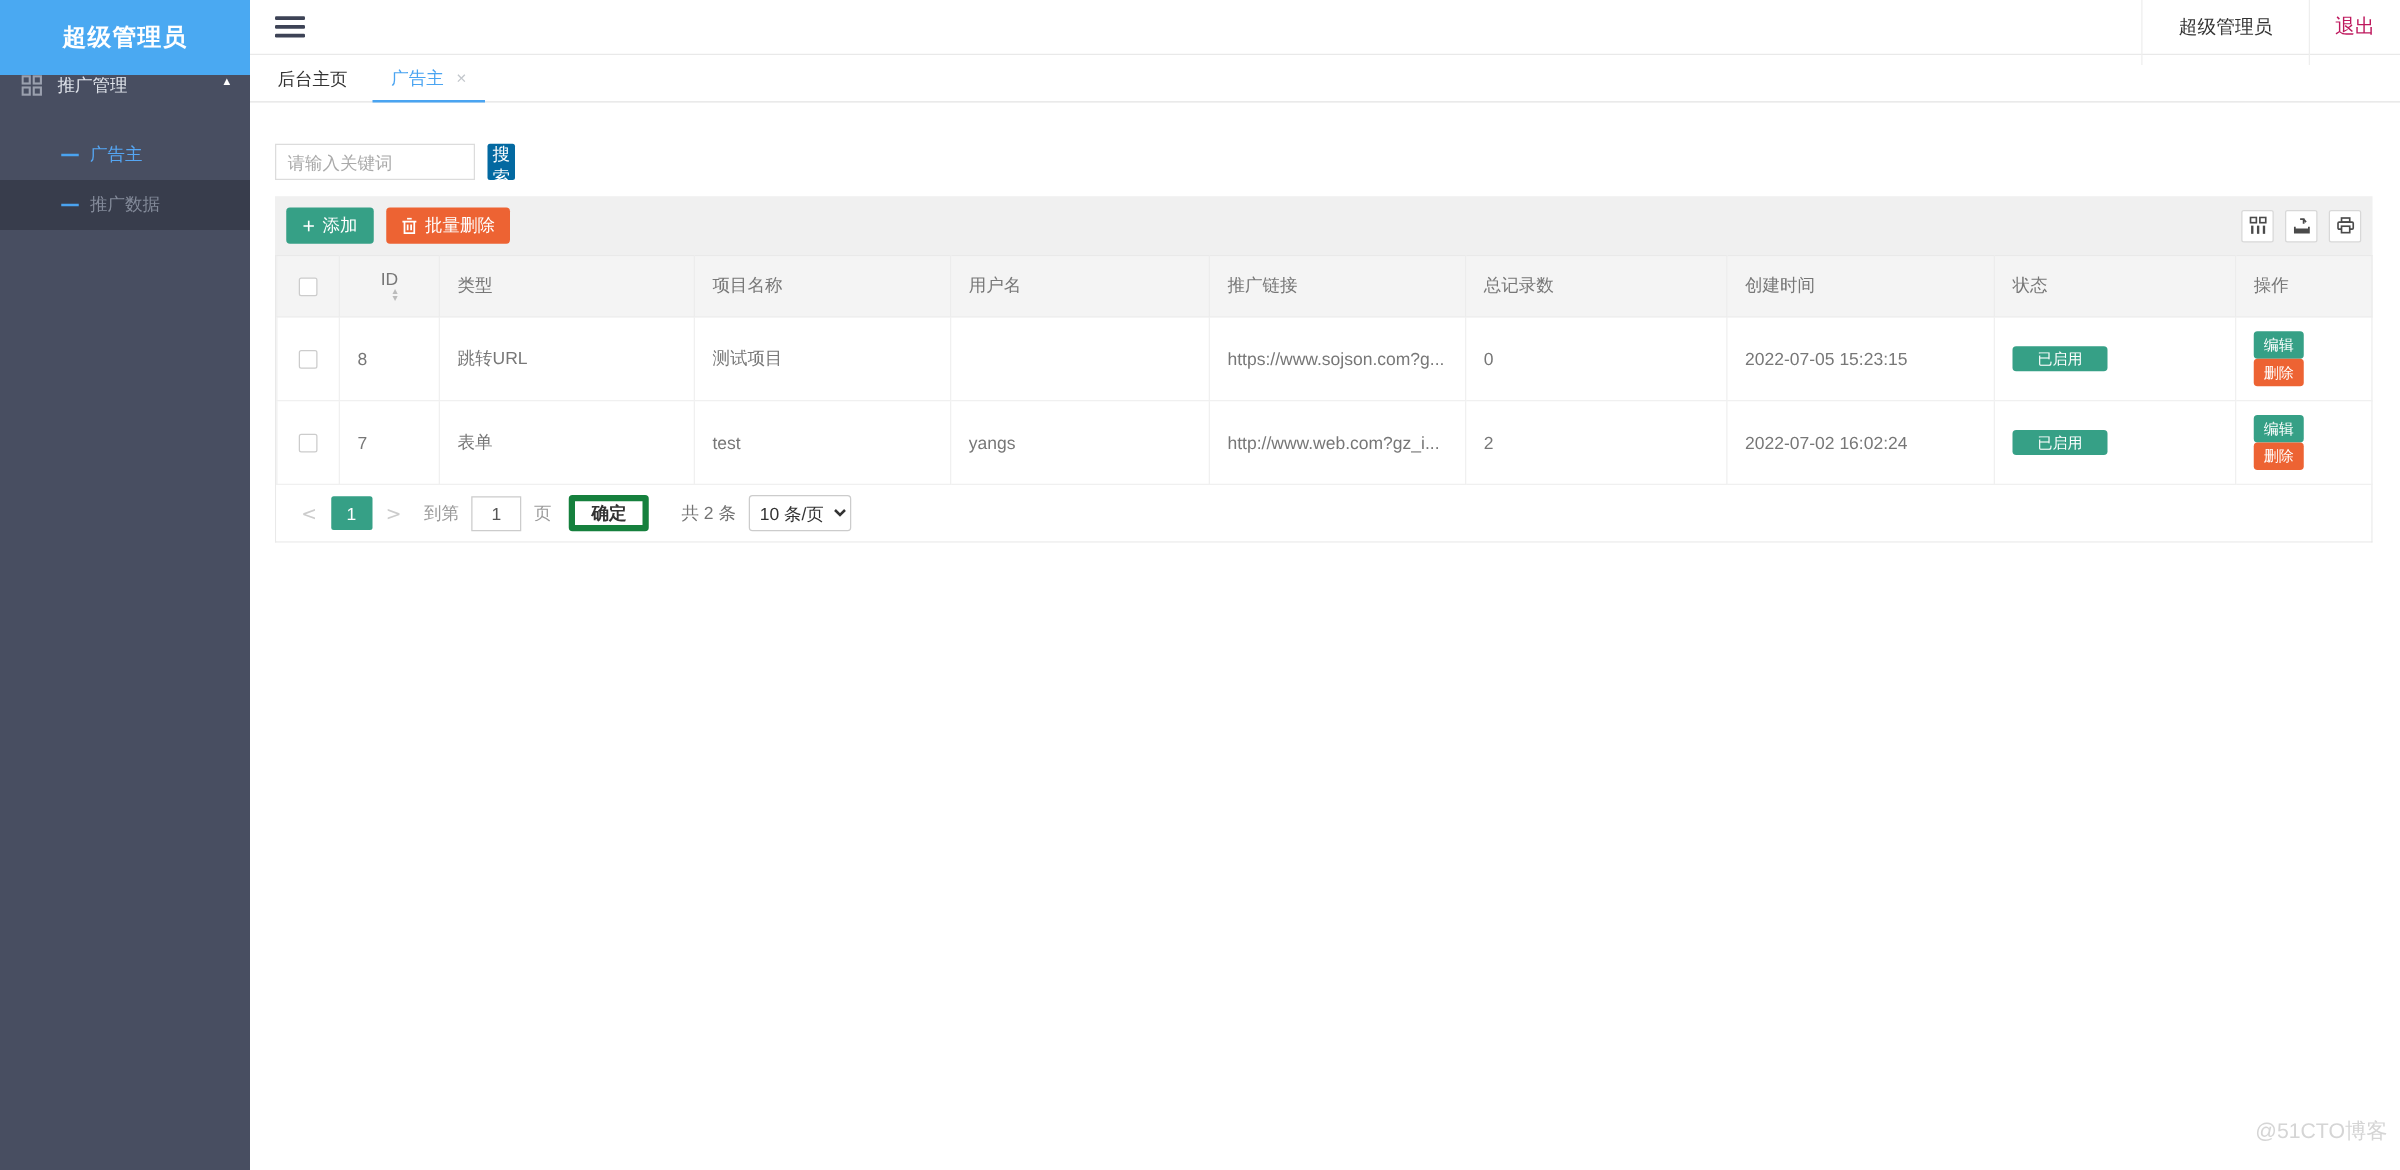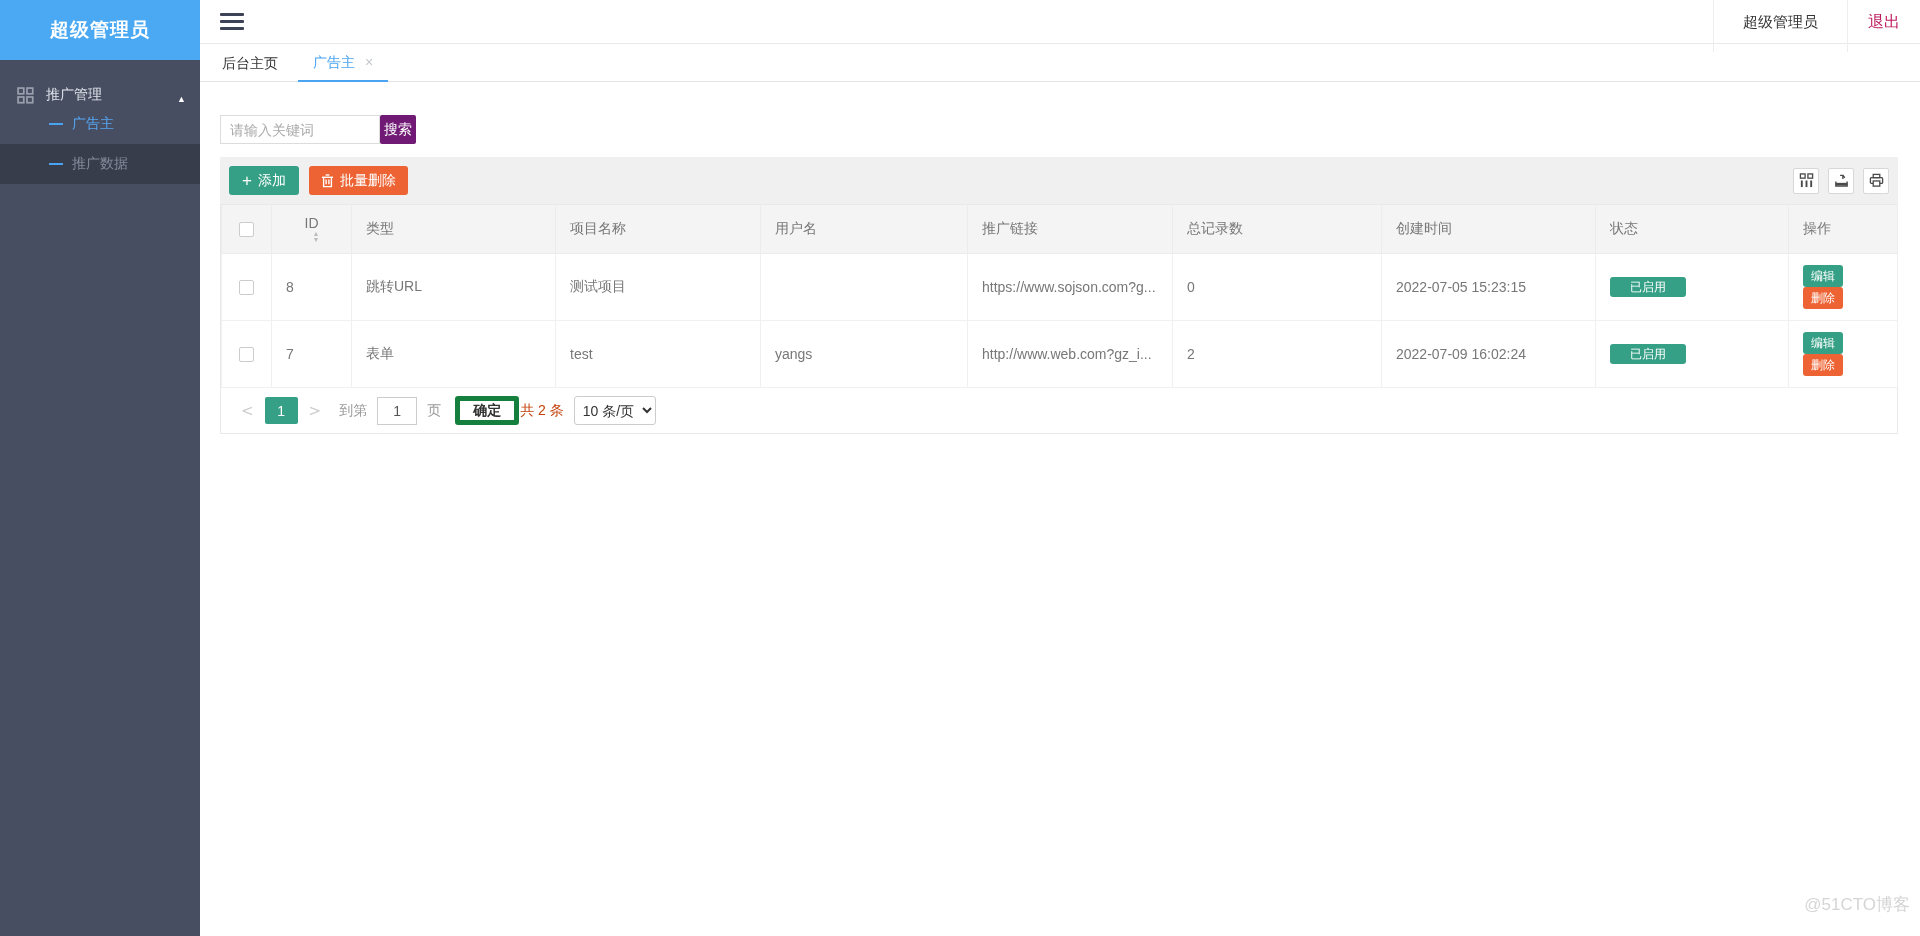--- a/index.html
+++ b/index.html
@@ -13,21 +13,21 @@
   .sidebar {
     position: absolute; left: 0; top: 0; width: 200px; height: 936px;
     background: #484e61;
   }
   .brand {
     height: 60px; background: #4aa9f2; color: #fff;
     font-size: 19px; font-weight: bold; letter-spacing: 1px;
     display: flex; align-items: center; justify-content: center;
   }
   .menu-item {
-    height: 44px; display: flex; align-items: flex-end;
+    height: 44px; display: flex; align-items: flex-start;
     padding: 0 14px 0 17px; color: #dfe3ea; font-size: 14px; cursor: pointer;
   }
   .menu-item .grid-ico { margin-right: 12px; display: inline-flex; }
   .menu-item .caret { margin-left: auto; font-size: 9px; color: #ffffff; }
   .sub-item {
     height: 40px; display: flex; align-items: center;
     padding-left: 49px; font-size: 14px; cursor: pointer;
   }
   .sub-item .dash { width: 14px; height: 2px; background: #4aa3f0; margin-right: 9px; }
   .sub-item.active { color: #55a6f3; }
@@ -64,21 +64,21 @@
   .content { padding: 33px 22px 0 20px; }
   .search-row { display: flex; margin-bottom: 13px; }
   .search-input {
     width: 160px; height: 29px; border: 1px solid #dcdcdc; padding: 0 9px;
     font-size: 14px; color: #555; outline: none;
     font-family: "Liberation Sans", "DejaVu Sans", sans-serif;
   }
   .search-input::placeholder { color: #aaa; }
   .btn { border: none; cursor: pointer; font-family: "Liberation Sans", "DejaVu Sans", sans-serif; }
   .btn-search {
-    width: 36px; height: 29px; background: #701a75; color: #fff;
+    margin-left: 10px; width: 22px; height: 29px; background: #0369a1; color: #fff;
     font-size: 14px; border-radius: 2px;
   }
 
   .toolbar {
     background: #f0f0f0; padding: 9px 9px; display: flex; align-items: center;
   }
   .btn-add {
     background: #36a086; color: #fff; font-size: 14px; height: 29px;
     padding: 0 13px; border-radius: 3px; display: inline-flex; align-items: center;
   }
@@ -140,21 +140,21 @@
   .pg-input {
     width: 40px; height: 28px; border: 1px solid #ccc; text-align: center;
     font-size: 14px; color: #555; margin: 0 10px; outline: none;
     font-family: "Liberation Sans", "DejaVu Sans", sans-serif;
   }
   .pg-confirm {
     height: 29px; padding: 0 13px; background: #fff; border: 5px solid #15803d;
     border-radius: 3px; font-size: 14px; font-weight: bold; color: #333;
     margin-left: 14px; cursor: pointer;
   }
-  .pg-total { font-size: 14px; color: #c2410c; margin-left: 1px; }
+  .pg-total { font-size: 14px; color: #737373; margin-left: 26px; }
   .pg-size {
     height: 29px; margin-left: 10px; border: 1px solid #ccc; border-radius: 3px;
     font-size: 14px; color: #333; background: #fff; padding: 0 4px;
     font-family: "Liberation Sans", "DejaVu Sans", sans-serif;
   }
 
   .watermark {
     position: absolute; right: 10px; bottom: 20px; color: #d5d5d5; font-size: 17px;
   }
 </style>
@@ -307,21 +307,21 @@
             </td>
           </tr>
           <tr>
             <td class="cb-col"><input type="checkbox" style=""></td>
             <td>7</td>
             <td>表单</td>
             <td>test</td>
             <td>yangs</td>
             <td>http://www.web.com?gz_i...</td>
             <td>2</td>
-            <td>2022-07-09 16:02:24</td>
+            <td>2022-07-02 16:02:24</td>
             <td><span class="badge">已启用</span></td>
             <td>
               <button class="btn btn-edit">编辑</button><button class="btn btn-del">删除</button>
             </td>
           </tr>
         </tbody>
       </table>
 
       <div class="pager">
         <span class="pg-arrow">&lt;</span>

